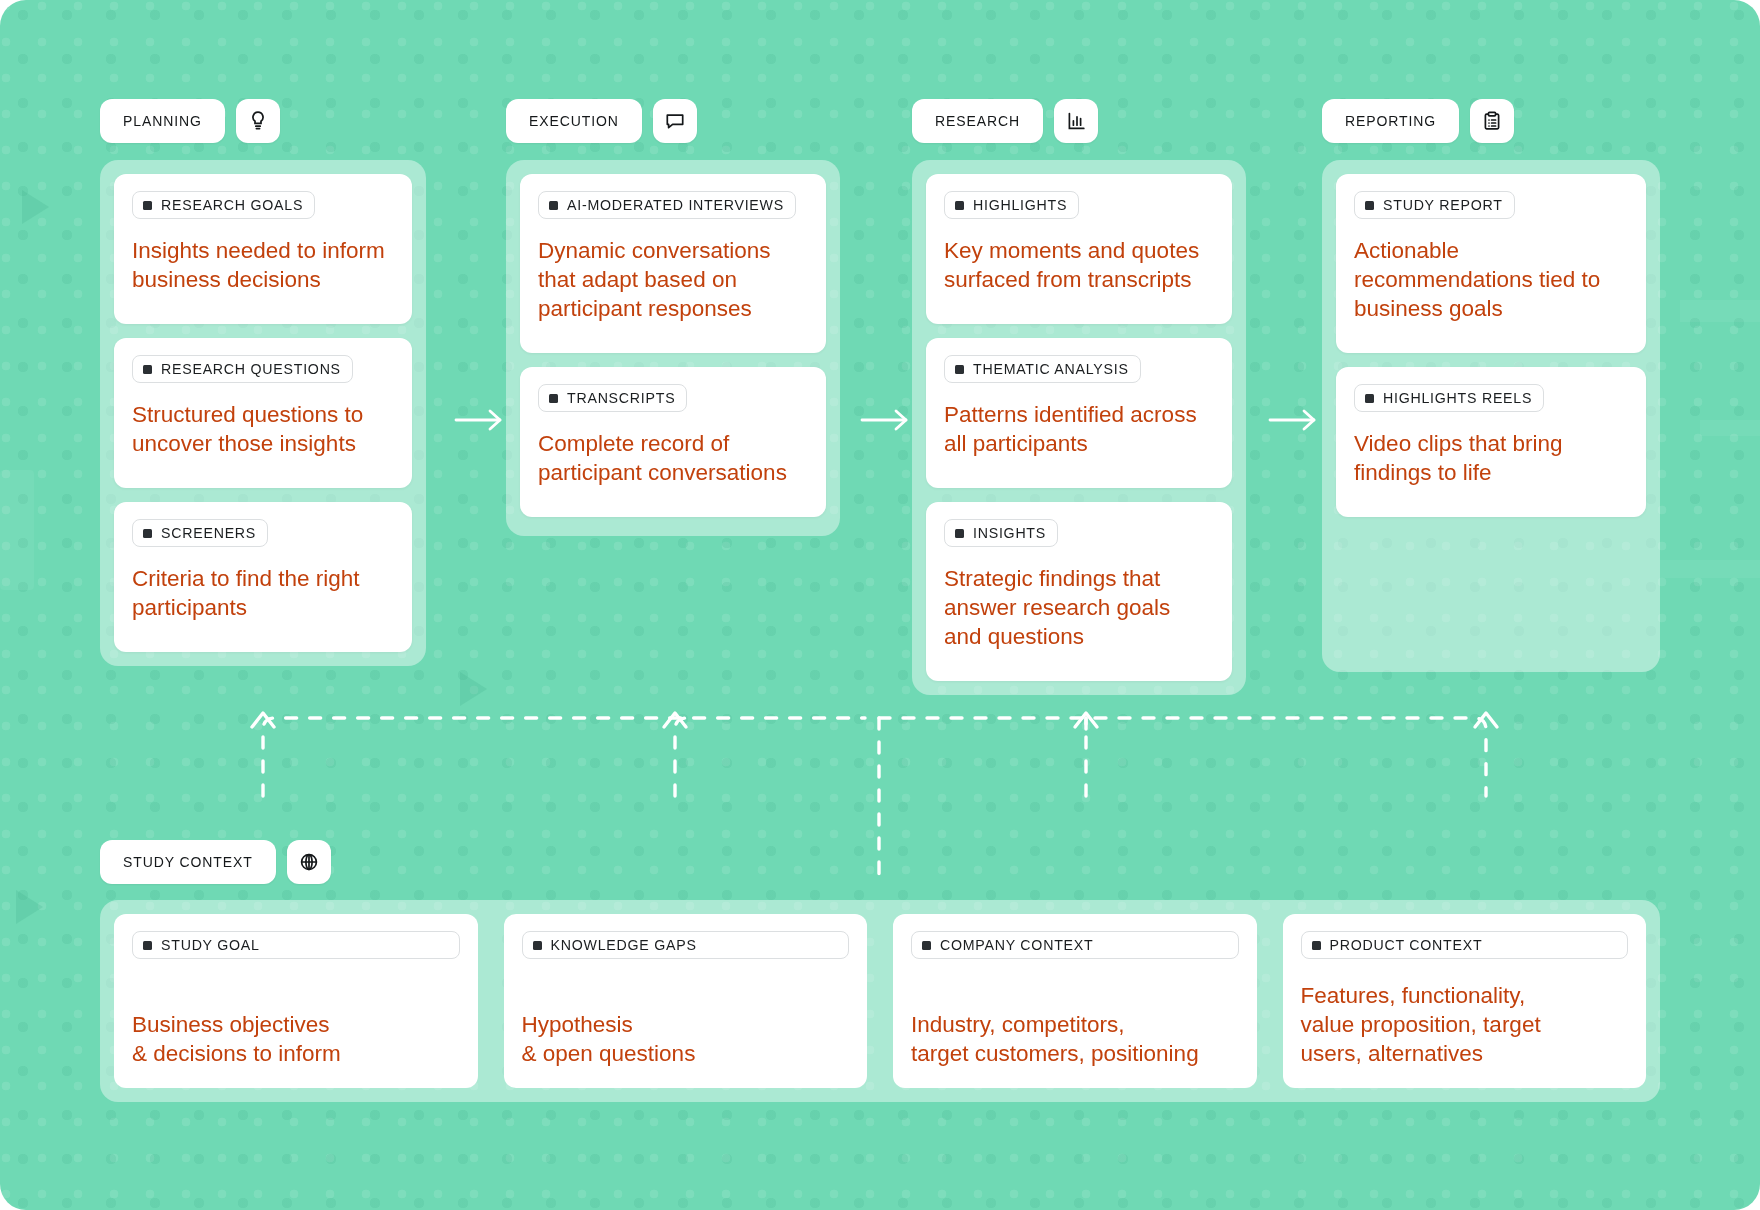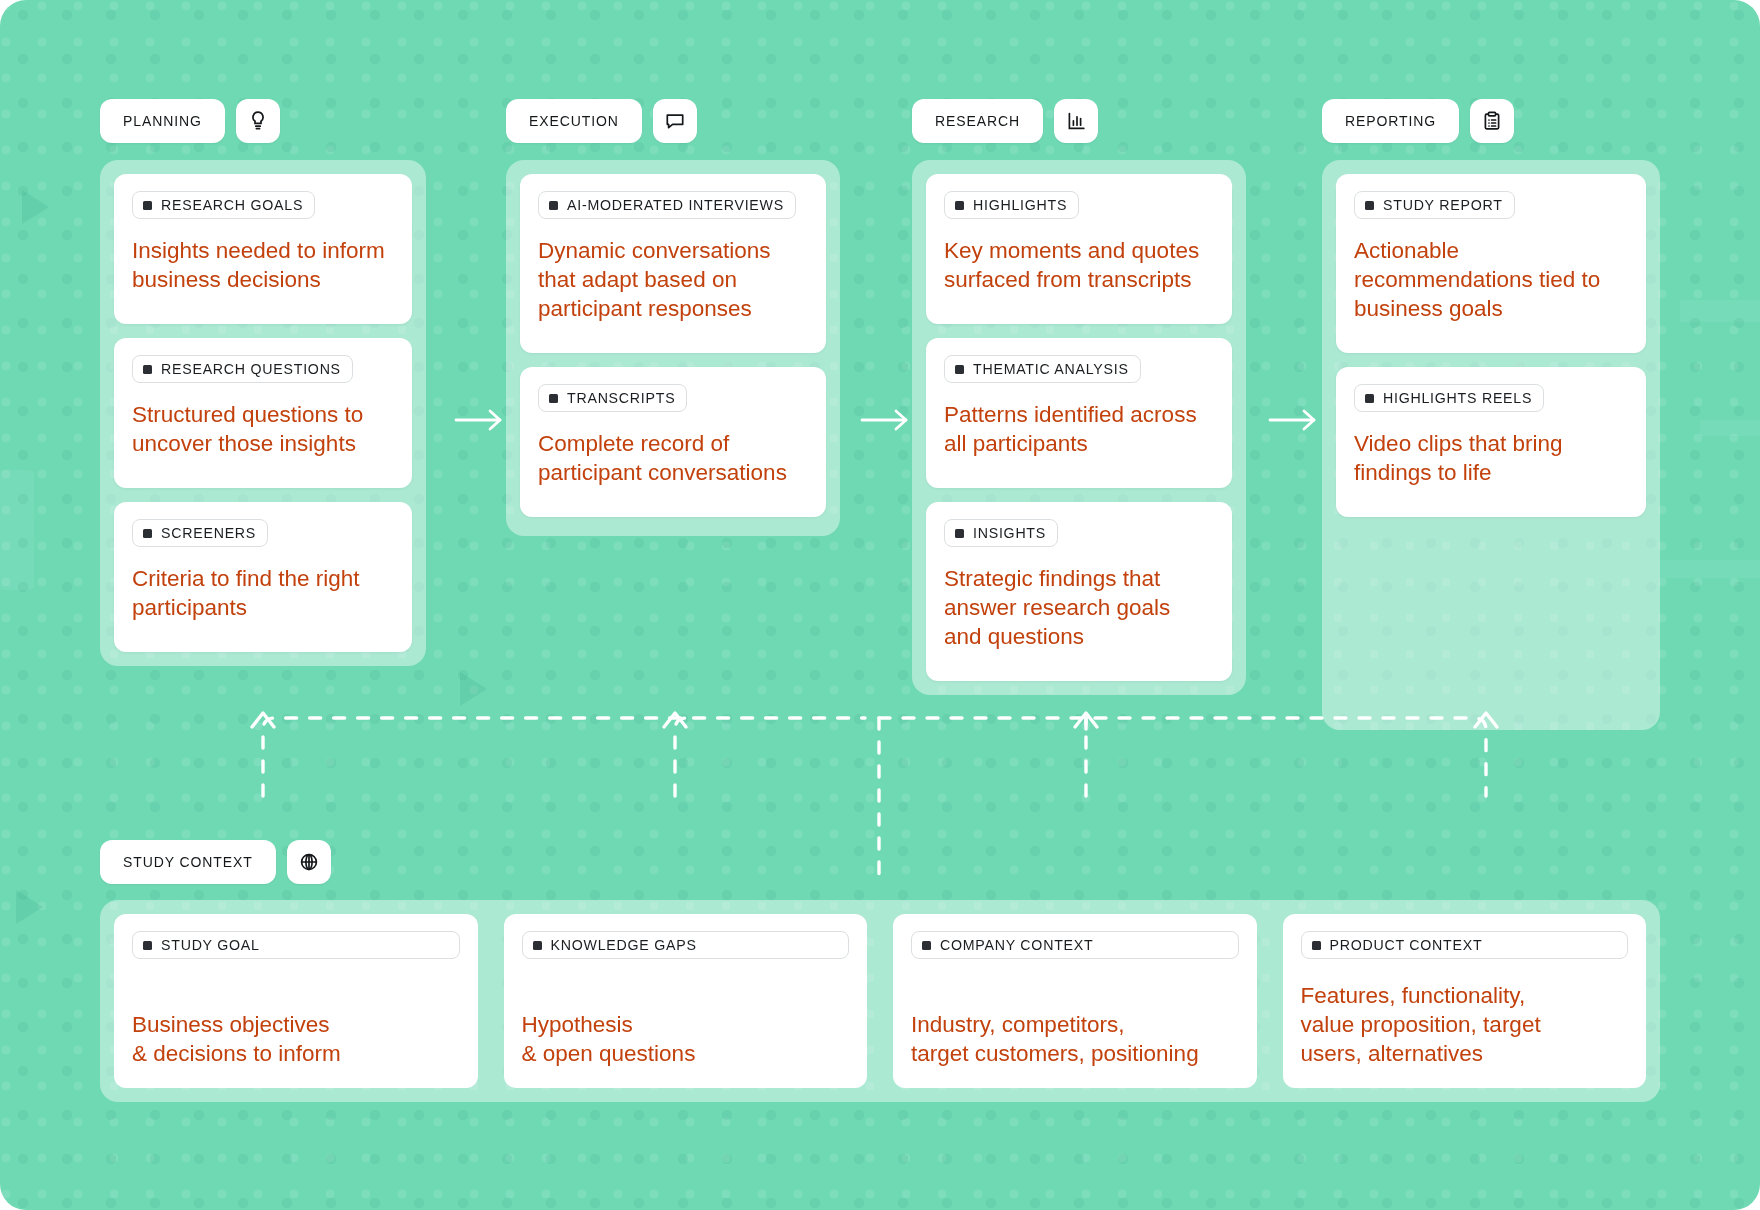--- a/index.html
+++ b/index.html
@@ -278,21 +278,21 @@
   <div class="hdr" style="left:1322px;top:99px;justify-content:center;">
     <div class="hdr-pill">REPORTING</div>
     <div class="hdr-icon">
       <svg width="24" height="24" viewBox="0 0 24 24" fill="none" stroke="#15181a" stroke-width="1.7" stroke-linecap="round" stroke-linejoin="round">
         <path d="M8.4 5.2H6.6a1.2 1.2 0 0 0-1.2 1.2v12.2a1.2 1.2 0 0 0 1.2 1.2h10.8a1.2 1.2 0 0 0 1.2-1.2V6.4a1.2 1.2 0 0 0-1.2-1.2h-1.8"></path>
         <rect x="8.4" y="3.4" width="7.2" height="3.4" rx="1"></rect>
         <path d="M9 11h.01M9 14h.01M9 17h.01M11.6 11h4M11.6 14h4M11.6 17h4"></path>
       </svg>
     </div>
   </div>
-  <div class="col" style="left:1322px;top:160px;width:338px;height:570px;">
+  <div class="col" style="left:1322px;top:160px;width:338px;height:512px;">
     <div class="card">
       <span class="tag">
         <span class="sq"></span>
         <span>STUDY REPORT</span>
       </span>
       <div class="card-body">Actionable recommendations tied to business goals</div>
     </div>
     <div class="card">
       <span class="tag">
         <span class="sq"></span>

